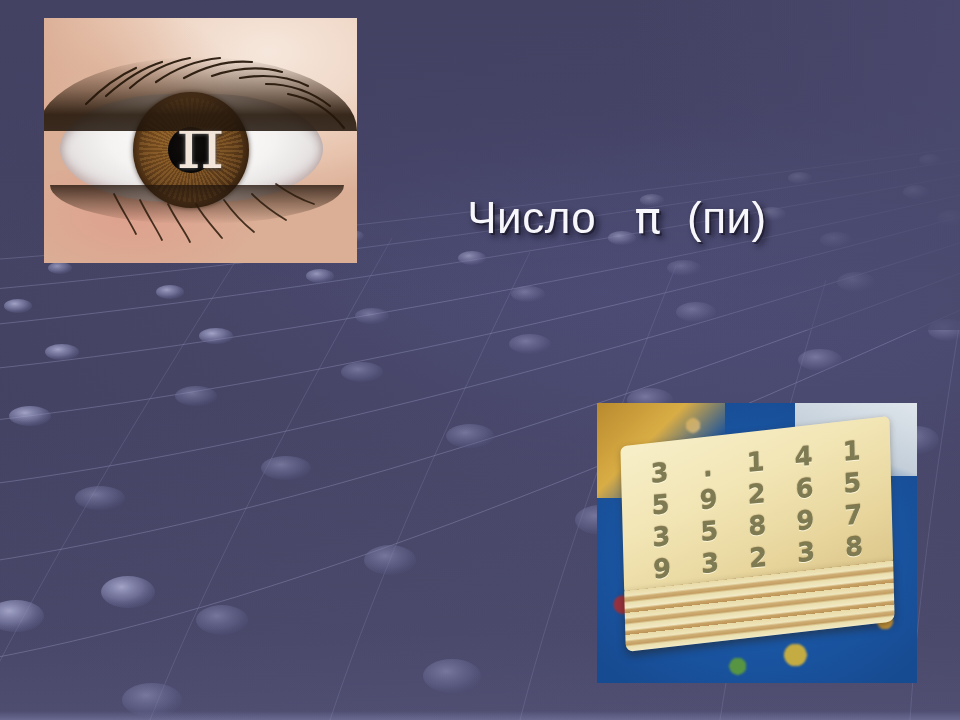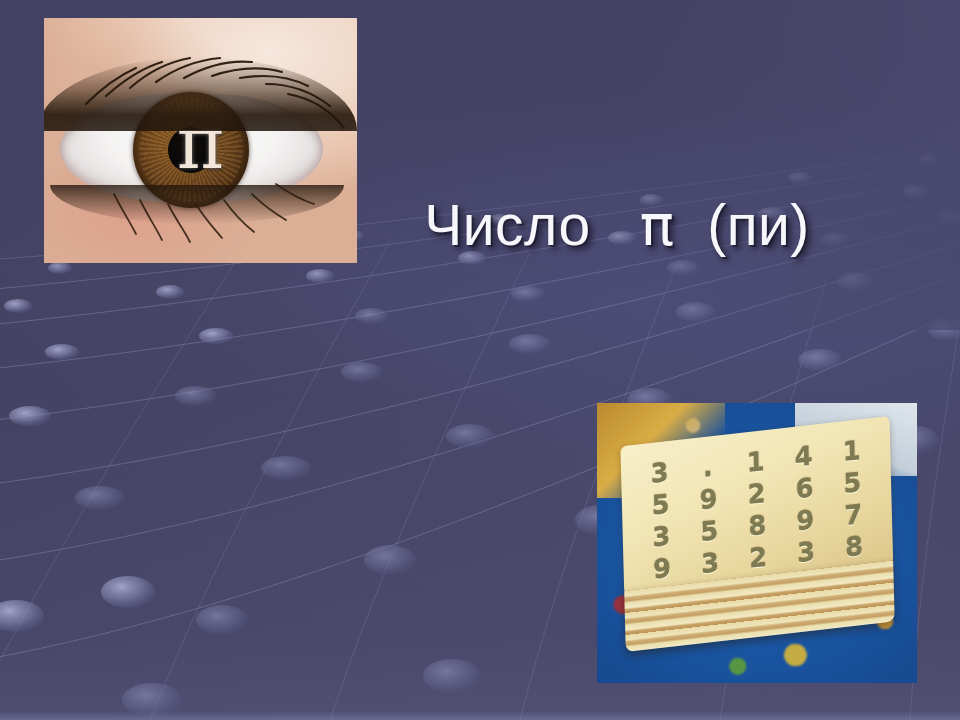--- a/index.html
+++ b/index.html
@@ -308,21 +308,21 @@
     transform: skewY(1deg);
   }
 
   
   .title {
     position: absolute;
     left: 382px;
     top: 193px;
     width: 470px;
     text-align: center;
-    font-size: 57px;
+    font-size: 44px;
     line-height: 1.15;
     font-weight: 400;
     color: #f7f7fb;
     white-space: nowrap;
     text-shadow:
         2px 2px 0 rgba(20,18,34,0.55),
         4px 4px 6px rgba(14,12,26,0.75);
     letter-spacing: 0.5px;
   }
   .title .pi-char {

